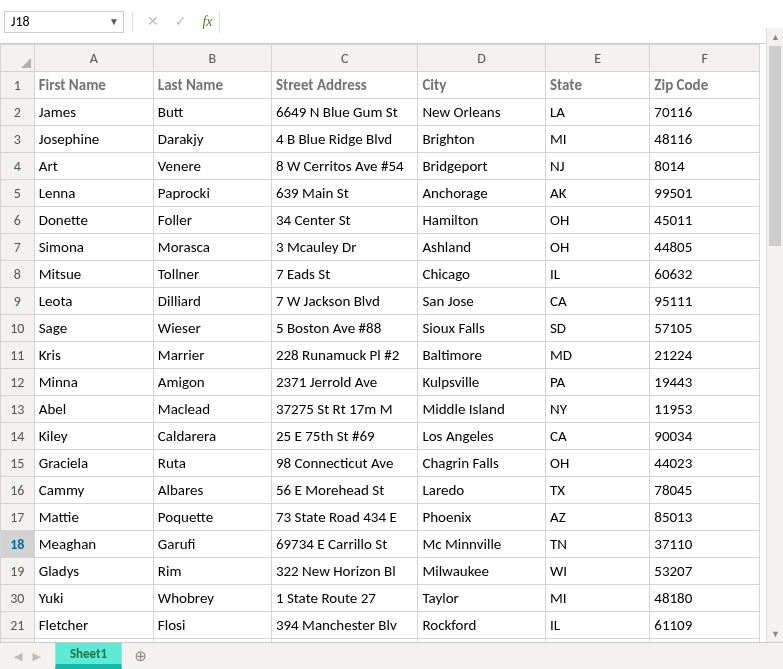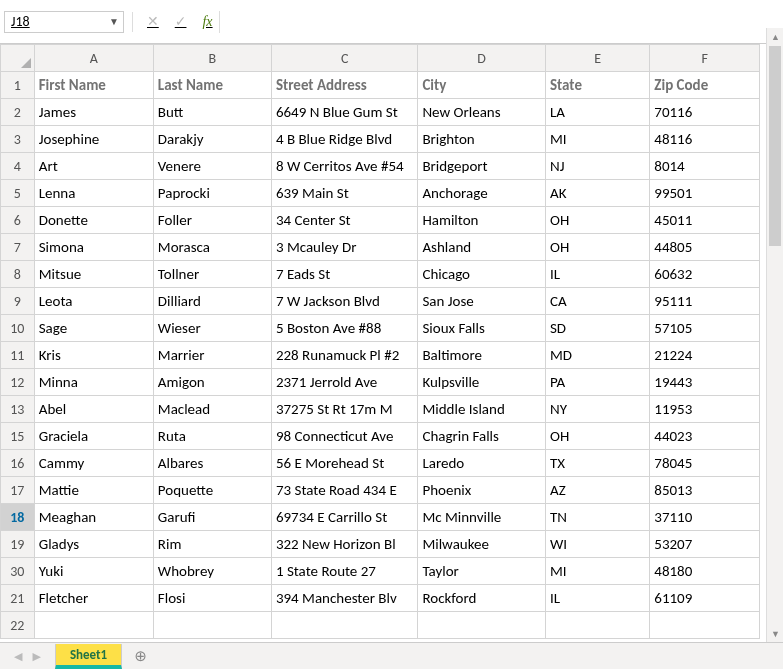--- a/index.html
+++ b/index.html
@@ -14,21 +14,20 @@
     color: #000;
   }
   
   .formula-bar {
     display: flex;
     align-items: center;
     height: 44px;
     border-bottom: 1px solid #ccc;
     background: #fff;
     padding: 0 4px;
-    text-decoration: underline;
   }
   .name-box {
     display: flex;
     align-items: center;
     width: 120px;
     height: 22px;
     border: 1px solid #ccc;
     background: #fff;
     padding: 0 6px;
     font-size: 14px;
@@ -132,24 +131,24 @@
     font-size: 13px;
   }
   .sheet-nav {
     display: flex;
     gap: 10px;
     padding: 0 14px;
     color: #bbb;
     font-size: 11px;
   }
   .sheet-tab {
-    background: #fde047;
+    background: #5eead4;
     border: 1px solid #ccc;
     border-top: none;
-    border-bottom: 4px solid #14b8a6;
+    border-bottom: 6px solid #14b8a6;
     padding: 3px 14px;
     color: #217346;
     font-weight: 600;
   }
   .new-sheet {
     padding: 0 12px;
     color: #888;
     font-size: 15px;
     cursor: pointer;
   }
@@ -324,20 +323,29 @@
         <tr>
           <th>13</th>
           <td>Abel</td>
           <td>Maclead</td>
           <td>37275 St  Rt 17m M</td>
           <td>Middle Island</td>
           <td>NY</td>
           <td>11953</td>
         </tr>
         <tr>
+          <th>14</th>
+          <td>Kiley</td>
+          <td>Caldarera</td>
+          <td>25 E 75th St #69</td>
+          <td>Los Angeles</td>
+          <td>CA</td>
+          <td>90034</td>
+        </tr>
+        <tr>
           <th>15</th>
           <td>Graciela</td>
           <td>Ruta</td>
           <td>98 Connecticut Ave</td>
           <td>Chagrin Falls</td>
           <td>OH</td>
           <td>44023</td>
         </tr>
         <tr>
           <th>16</th>

